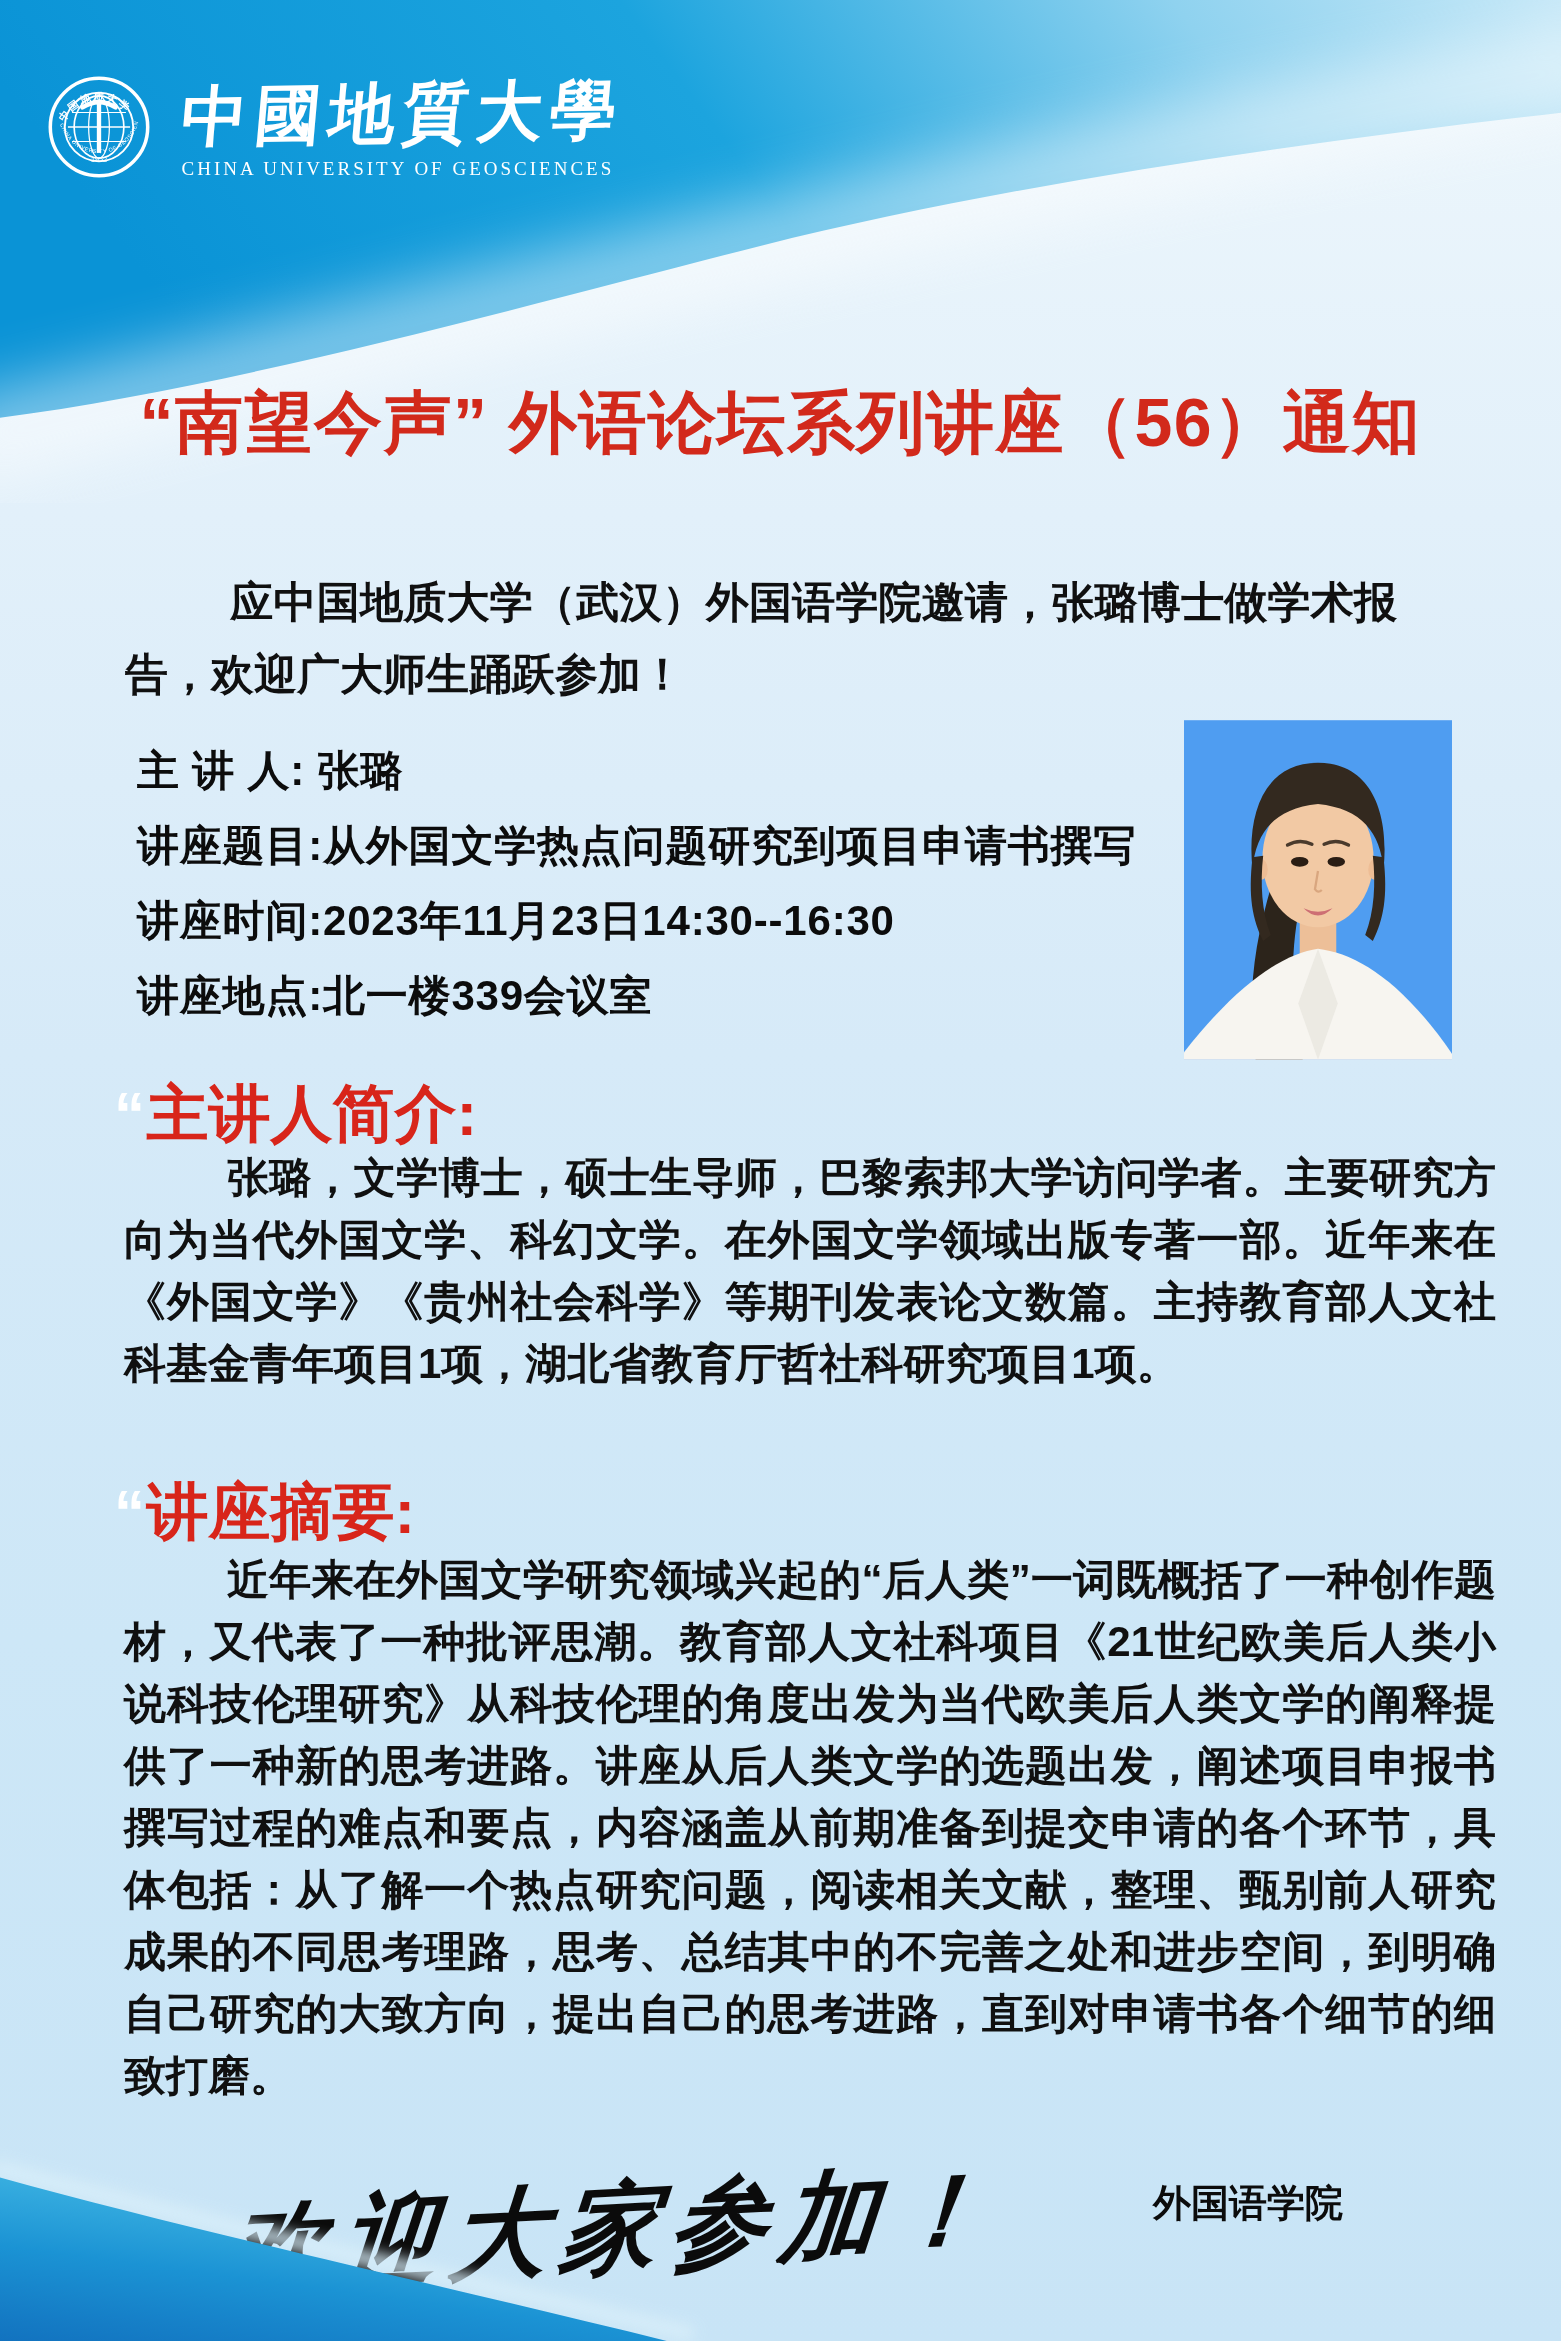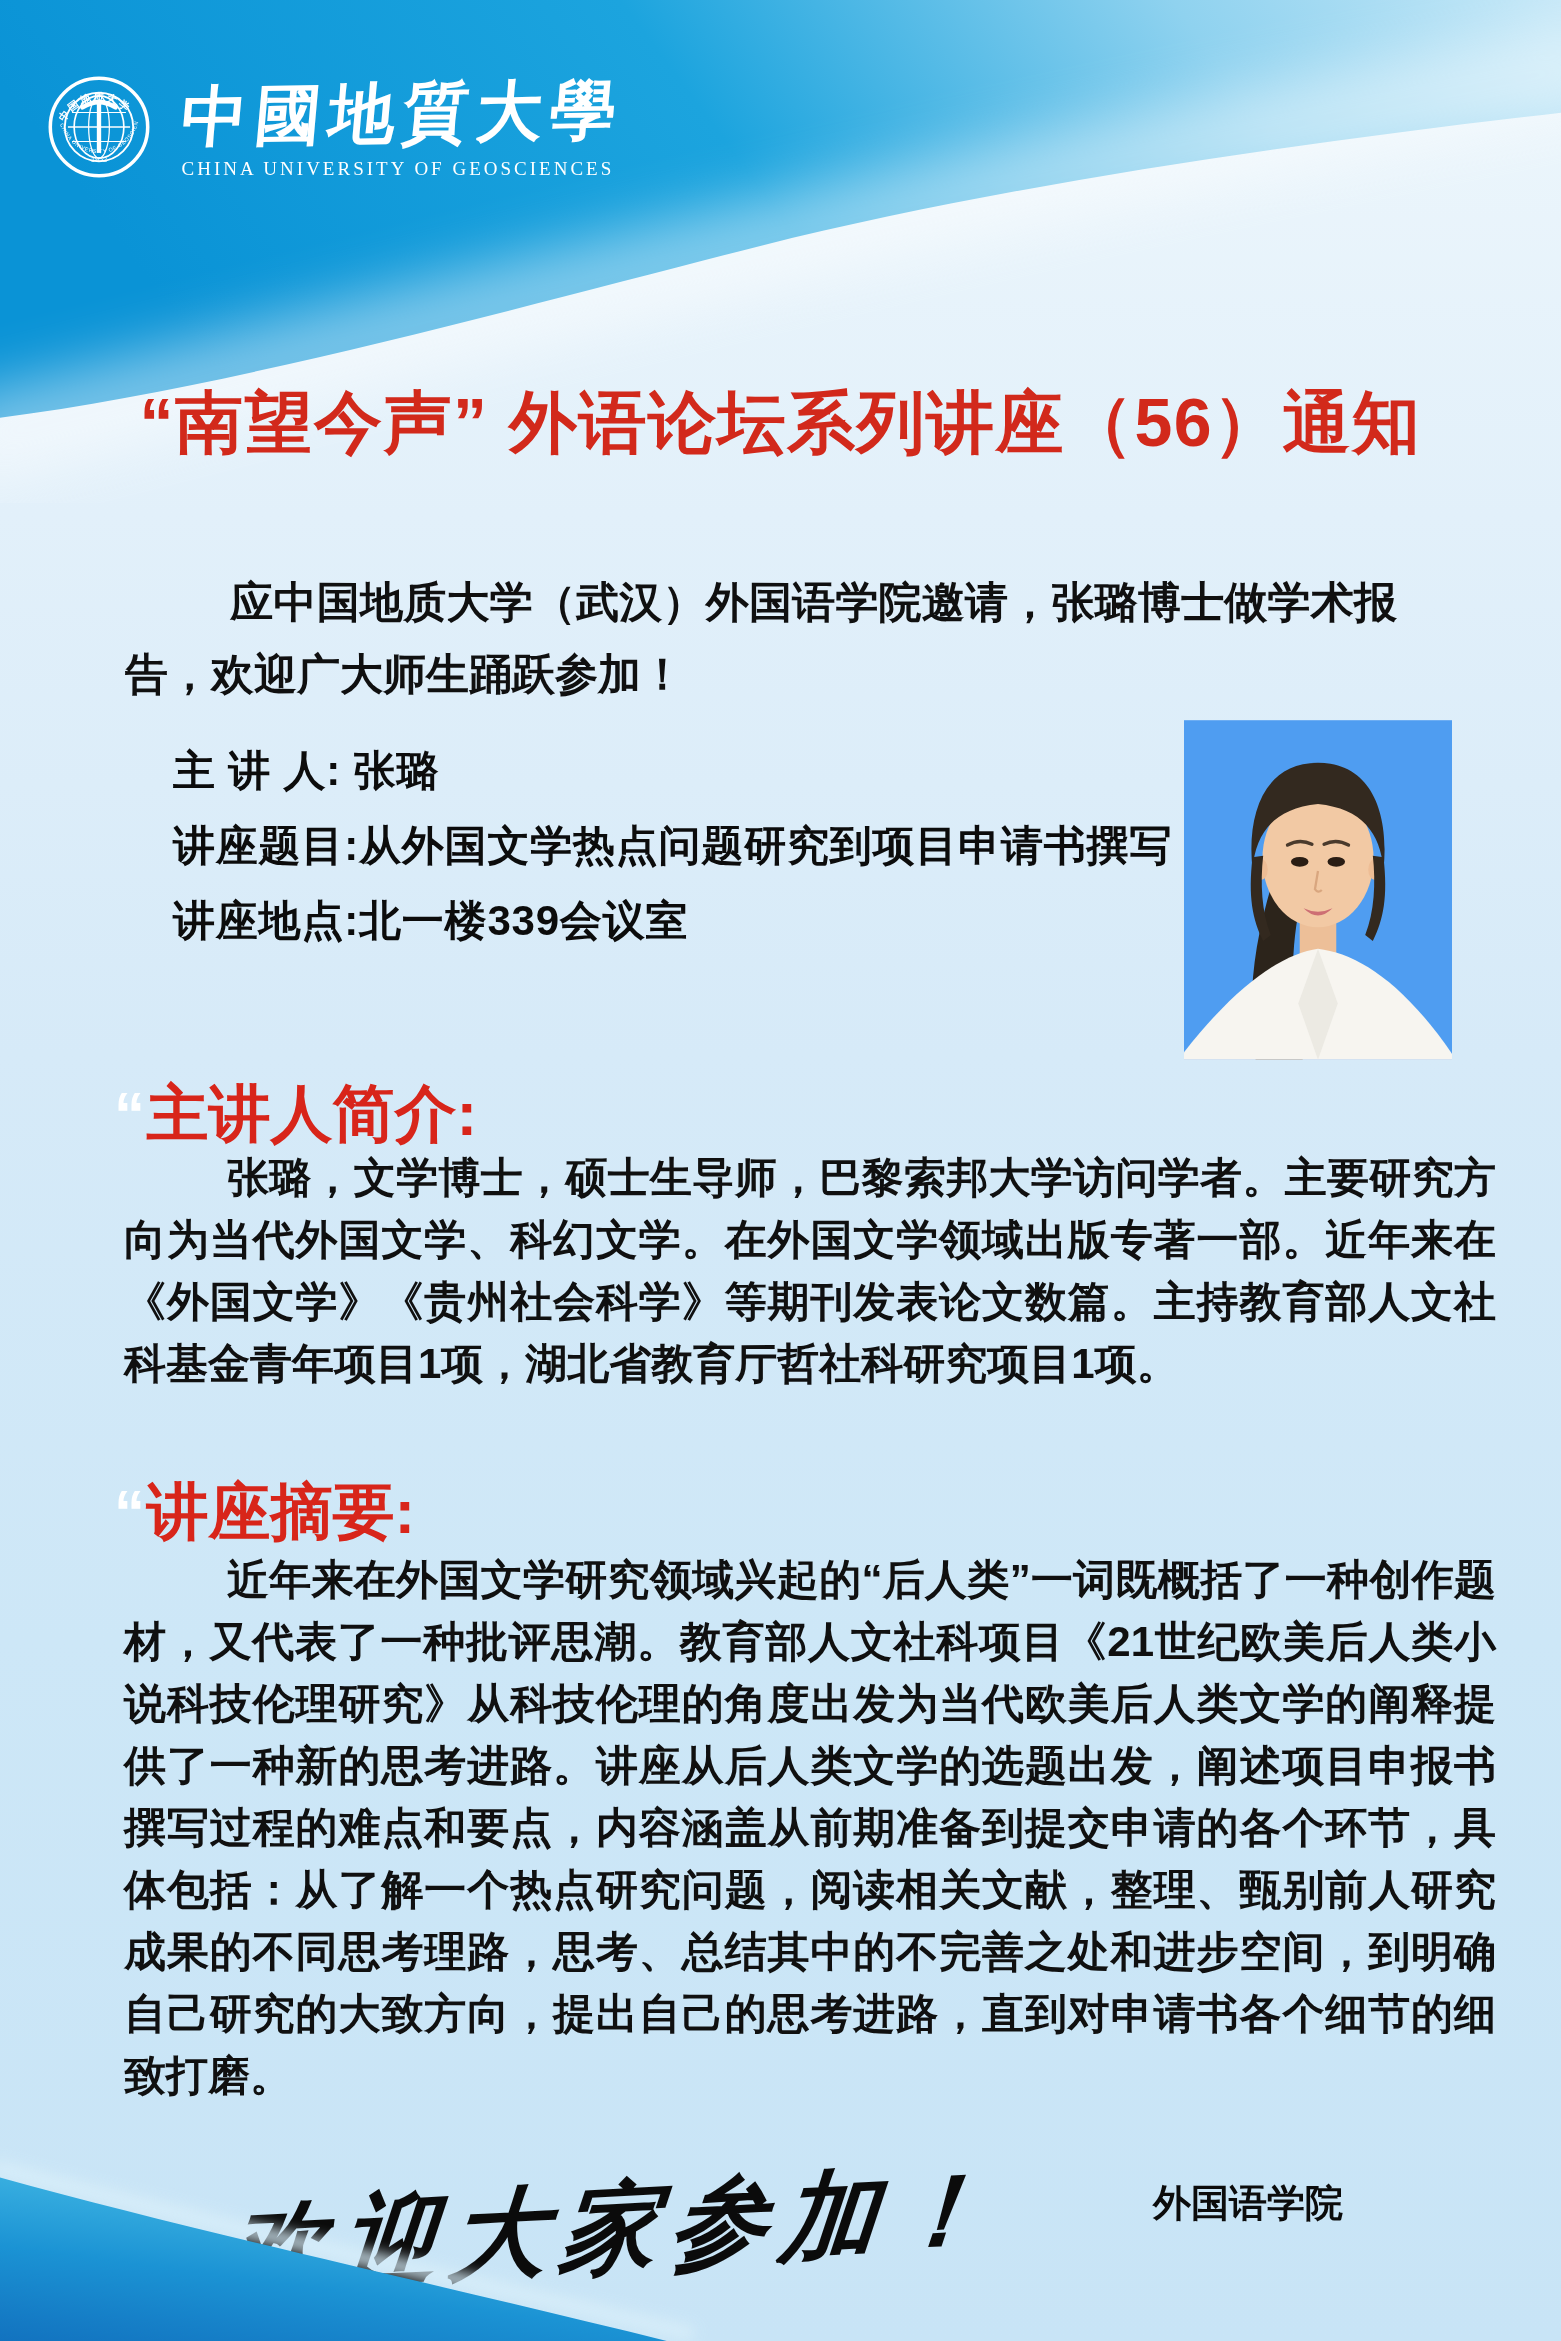--- a/index.html
+++ b/index.html
@@ -29,21 +29,21 @@
     font-size:68px;font-weight:800;color:#d2291b;letter-spacing:1.5px;white-space:nowrap;
   }
   
   .intro{
     left:125px;top:566px;width:1272px;
     font-size:43px;font-weight:700;color:#101010;line-height:72px;
     text-indent:2.45em;text-align:justify;
   }
   
   .info{left:137px;top:733px;font-size:42px;font-weight:800;color:#0c0c0c;}
-  .info-line{line-height:75px;letter-spacing:0.8px;margin-left:36px;}
+  .info-line{line-height:75px;letter-spacing:0.8px;}
   
   .photo{left:1184px;top:720px;width:268px;height:340px;}
   .photo svg{display:block;width:100%;height:100%;}
   
   .sec-heading{font-size:62px;font-weight:800;line-height:49px;white-space:nowrap;}
   .sec-heading .wq{color:#ffffff;margin-right:1.5px;}
   .sec-heading .red{color:#d8251a;}
   #bio-heading{left:114px;top:1089px;}
   #abs-heading{left:114px;top:1487px;}
   
@@ -113,20 +113,21 @@
   </div>
 </div>
 
 <h1 class="poster-title abs" style="margin:0;">“南望今声” 外语论坛系列讲座（56）通知</h1>
 
 <p class="intro abs" style="margin:0;">应中国地质大学（武汉）外国语学院邀请，张璐博士做学术报告，欢迎广大师生踊跃参加！</p>
 
 <div class="info abs">
   <div class="info-line">主 讲 人: 张璐</div>
   <div class="info-line">讲座题目:从外国文学热点问题研究到项目申请书撰写</div>
+  <div class="info-line">讲座时间:2023年11月23日14:30--16:30</div>
   <div class="info-line">讲座地点:北一楼339会议室</div>
 </div>
 
 <div class="photo abs">
   <svg viewBox="0 0 352 446" aria-hidden="true">
     <rect x="0" y="0" width="352" height="446" fill="#4f9df1"></rect>
 
     <path d="M120,200 C92,290 82,360 94,446 L156,446 C138,370 140,295 154,235 Z" fill="#2c241b"></path>
 
     <rect x="152" y="245" width="48" height="70" fill="#edbf98"></rect>

